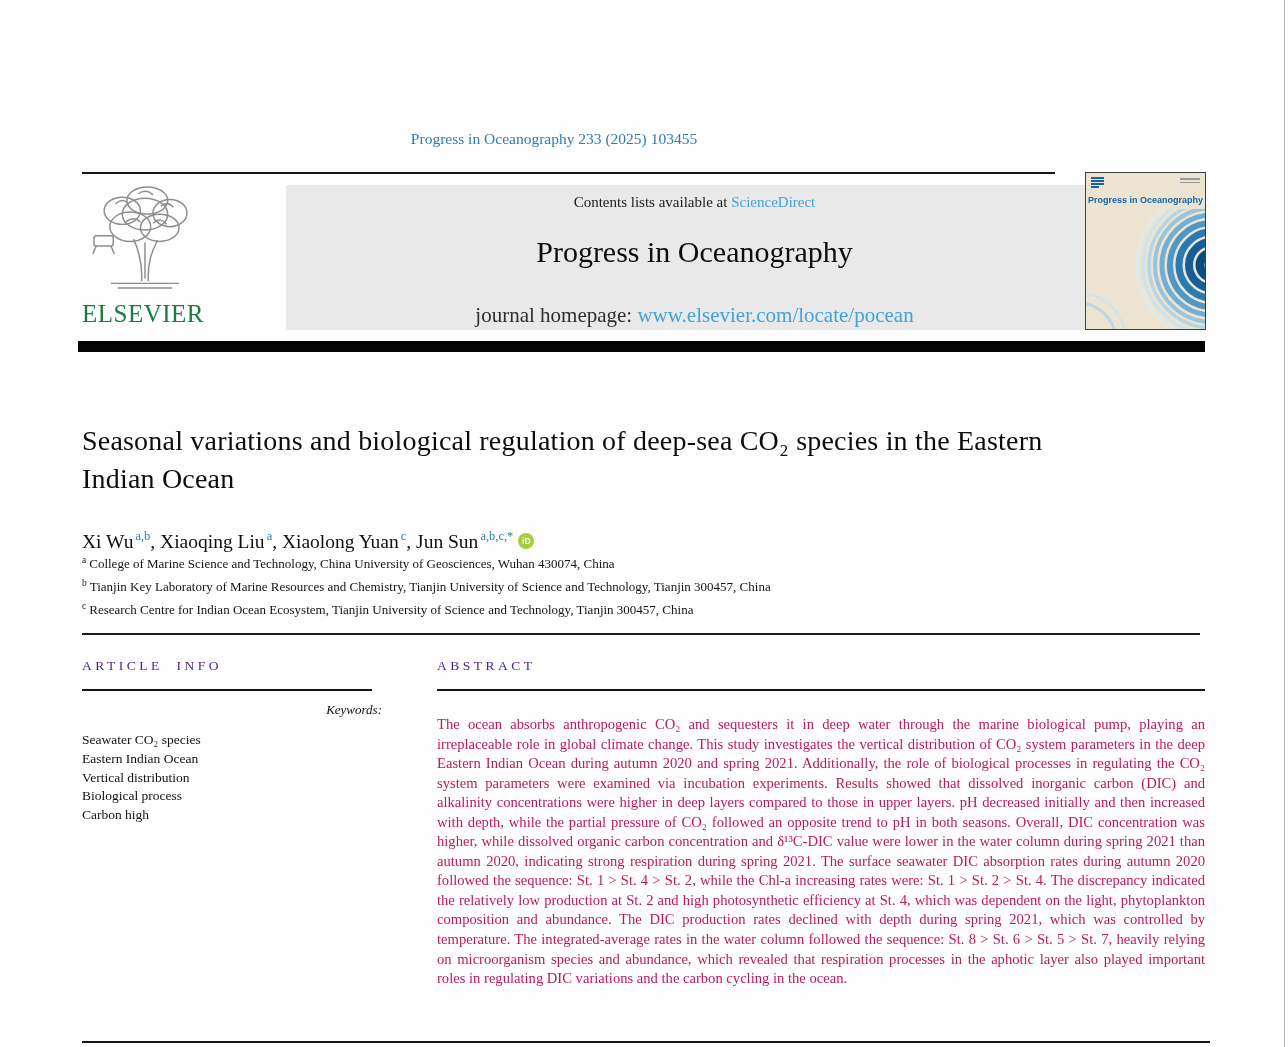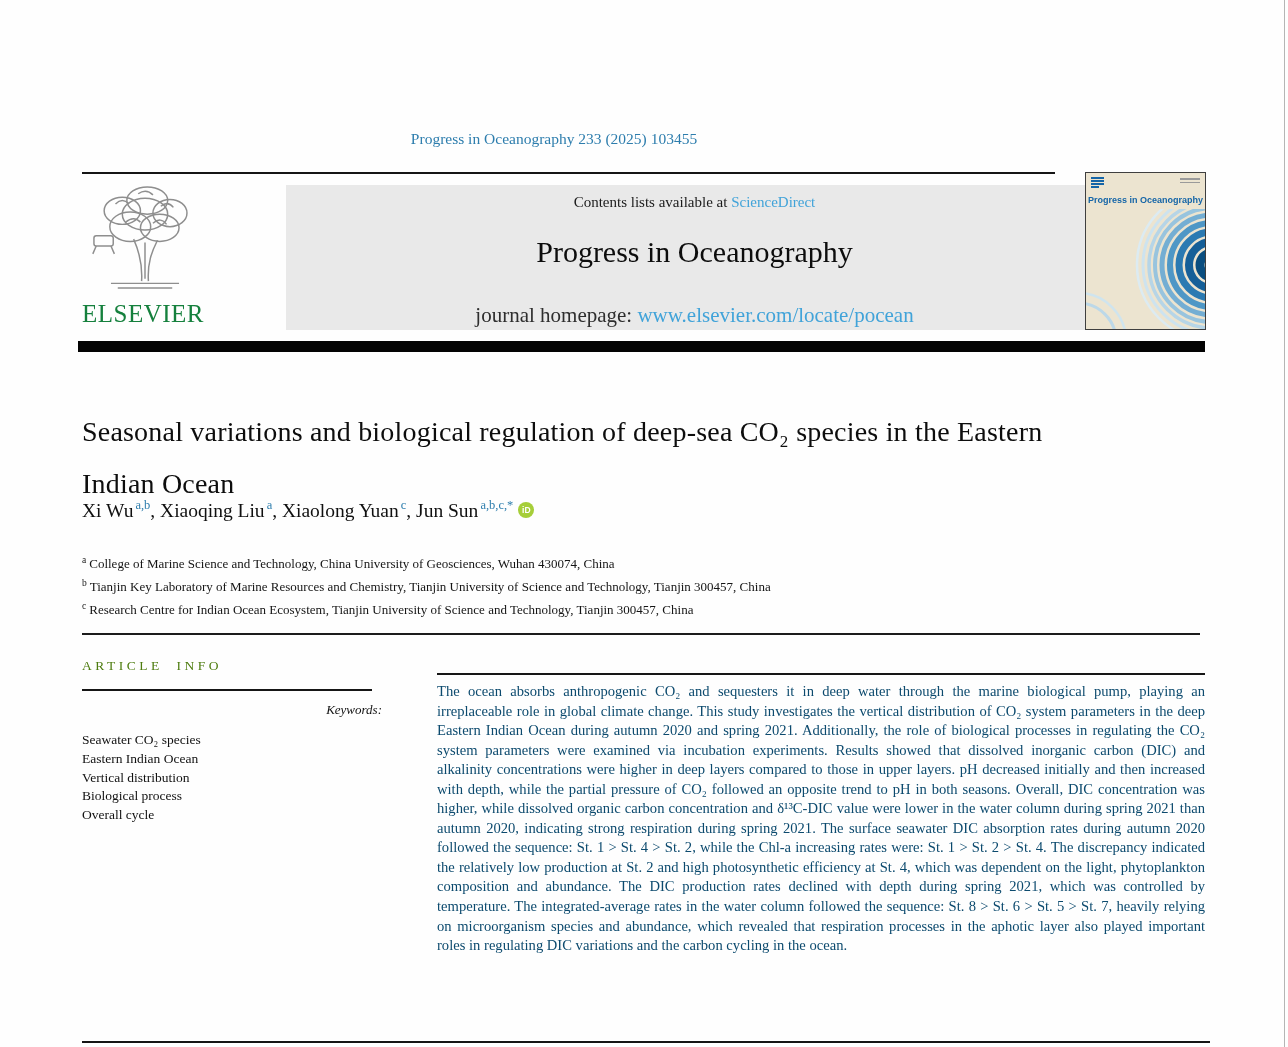--- a/index.html
+++ b/index.html
@@ -31,46 +31,46 @@
   .cover-logo{position:absolute;left:5px;top:4px;width:13px;height:15px;}
   .cover-logo div{height:2px;margin-bottom:1px;background:#1565a7;}
   .cover-issn{position:absolute;right:5px;top:5px;width:20px;}
   .cover-issn div{height:1.5px;margin-bottom:2px;background:#9a9a9a;}
   .cover-title{position:absolute;top:22px;left:0;width:100%;text-align:center;font-size:9px;
                font-weight:bold;color:#1565a7;font-family:"Liberation Sans",sans-serif;}
   .cover-art{position:absolute;left:0;top:36px;width:119px;height:120px;}
 
   .black-bar{position:absolute;left:78px;top:341px;width:1127px;height:11px;background:#030303;}
 
-  .title{position:absolute;left:82px;top:406px;width:1015px;font-size:28px;line-height:52px;
+  .title{position:absolute;left:82px;top:422px;width:1015px;font-size:28px;line-height:38px;
          color:#0d0d0d;letter-spacing:.2px;}
 
-  .authors{position:absolute;left:82px;top:498px;width:900px;font-size:19.5px;color:#101010;}
+  .authors{position:absolute;left:82px;top:529px;width:900px;font-size:19.5px;color:#101010;}
   .authors sup{font-size:12.5px;color:#2d7dad;margin-left:2px;}
   .orcid{display:inline-flex;align-items:center;justify-content:center;width:16px;height:16px;
          border-radius:50%;background:#a6ce39;color:#fff;
          font:bold 8.5px "Liberation Sans",sans-serif;vertical-align:4px;margin-left:5px;}
 
   .affils{position:absolute;left:82px;top:551px;width:1050px;font-size:13px;
           line-height:18.8px;color:#141414;}
   .affils sup{font-size:9.5px;margin-right:3px;}
 
   .rule-mid{position:absolute;left:82px;top:633px;width:1118px;height:1.5px;background:#1c1c1c;}
 
-  .sec-head{font-size:13.5px;letter-spacing:3.5px;word-spacing:7px;color:#4d7c0f;}
+  .sec-head{font-size:13.5px;letter-spacing:3.5px;word-spacing:7px;color:#4c1d95;}
   .sec-rule{height:2px;background:#161616;margin-top:15px;}
 
   .artinfo{position:absolute;left:82px;top:658px;width:300px;}
   .artinfo .sec-rule{width:290px;}
   .kw-label{margin-top:11px;font-style:italic;font-size:13px;text-align:right;}
   .kw-list{margin:13px 0 0 0;padding:0;list-style:none;font-size:13.5px;line-height:18.8px;}
 
   .abstract{position:absolute;left:437px;top:658px;width:768px;}
   .abstract .sec-rule{width:768px;}
-  .abs-text{margin-top:7px;font-size:14.6px;line-height:19.55px;text-align:justify;color:#0c4a6e;}
+  .abs-text{margin-top:24px;font-size:14.6px;line-height:19.55px;text-align:justify;color:#be185d;}
 
   .rule-bottom{position:absolute;left:82px;top:1041px;width:1128px;height:2px;background:#151515;}
   .edge-right{position:absolute;left:1284px;top:0;width:1px;height:1047px;background:#b5b5b5;}
 </style>
 </head>
 <body>
 
 <div class="page">
 
   <div class="citation">Progress in Oceanography 233 (2025) 103455</div>
@@ -152,25 +152,26 @@
 
   <div class="artinfo">
     <div class="sec-head">ARTICLE INFO</div>
     <div class="sec-rule"></div>
     <div class="kw-label">Keywords:</div>
     <ul class="kw-list">
       <li>Seawater CO₂ species</li>
       <li>Eastern Indian Ocean</li>
       <li>Vertical distribution</li>
       <li>Biological process</li>
-      <li>Overall cycle</li>
+      <li>Carbon high</li>
     </ul>
   </div>
 
   <div class="abstract">
+    <div class="sec-head">ABSTRACT</div>
     <div class="sec-rule"></div>
     <div class="abs-text">The ocean absorbs anthropogenic CO₂ and sequesters it in deep water through the marine biological pump, playing an irreplaceable role in global climate change. This study investigates the vertical distribution of CO₂ system parameters in the deep Eastern Indian Ocean during autumn 2020 and spring 2021. Additionally, the role of biological processes in regulating the CO₂ system parameters were examined via incubation experiments. Results showed that dissolved inorganic carbon (DIC) and alkalinity concentrations were higher in deep layers compared to those in upper layers. pH decreased initially and then increased with depth, while the partial pressure of CO₂ followed an opposite trend to pH in both seasons. Overall, DIC concentration was higher, while dissolved organic carbon concentration and δ¹³C-DIC value were lower in the water column during spring 2021 than autumn 2020, indicating strong respiration during spring 2021. The surface seawater DIC absorption rates during autumn 2020 followed the sequence: St. 1 &gt; St. 4 &gt; St. 2, while the Chl-a increasing rates were: St. 1 &gt; St. 2 &gt; St. 4. The discrepancy indicated the relatively low production at St. 2 and high photosynthetic efficiency at St. 4, which was dependent on the light, phytoplankton composition and abundance. The DIC production rates declined with depth during spring 2021, which was controlled by temperature. The integrated-average rates in the water column followed the sequence: St. 8 &gt; St. 6 &gt; St. 5 &gt; St. 7, heavily relying on microorganism species and abundance, which revealed that respiration processes in the aphotic layer also played important roles in regulating DIC variations and the carbon cycling in the ocean.</div>
   </div>
 
   <div class="rule-bottom"></div>
   <div class="edge-right"></div>
 
 </div>
 
 </body></html>

